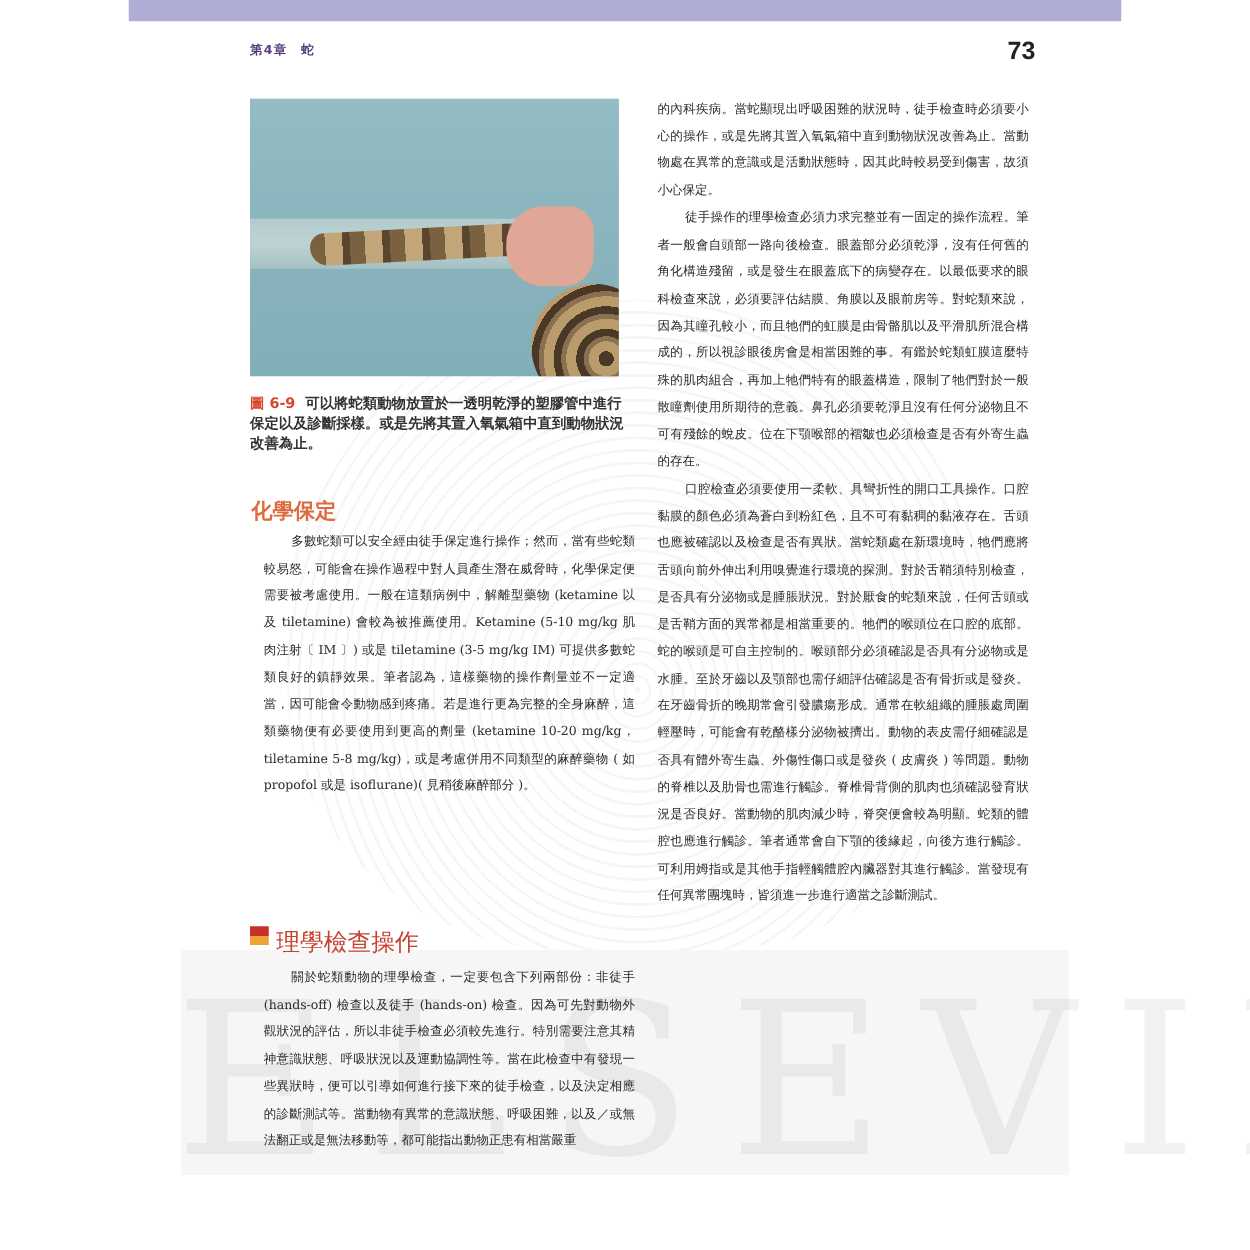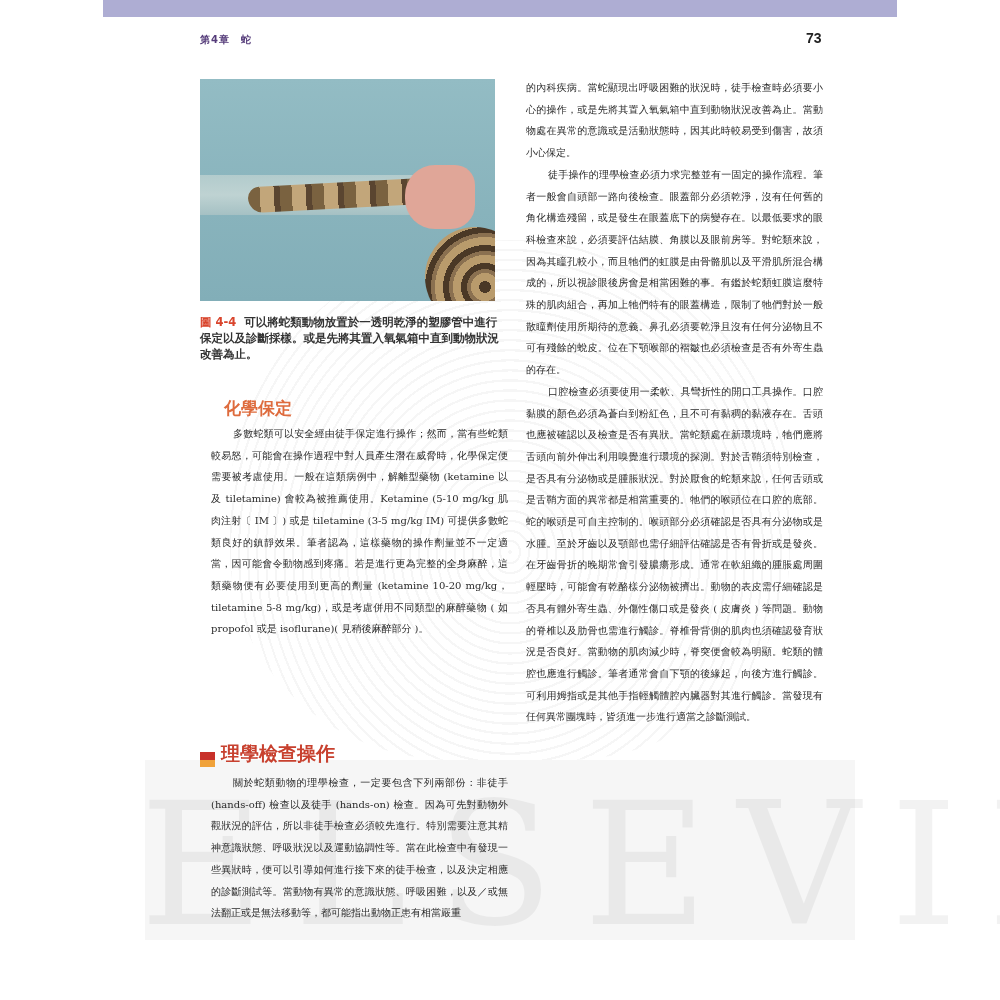--- a/index.html
+++ b/index.html
@@ -2,21 +2,21 @@
 <html><head>
 <meta charset="utf-8">
 <style>
   html, body { margin: 0; padding: 0; }
   body {
     width: 1000px; height: 1000px; background: #ffffff; position: relative; overflow: hidden;
     font-family: "DejaVu Serif", "Liberation Serif", serif; color: #2a2a2a;
   }
   .topbar { position: absolute; left: 103px; top: 0; width: 794px; height: 17px; background: #aeadd3; }
   .running-head { position: absolute; left: 200px; top: 33px; font-family: "DejaVu Sans", sans-serif; font-weight: bold; font-size: 10px; color: #553c7a; letter-spacing: 1px; }
-  .page-number { position: absolute; left: 806px; top: 30px; font-family: "Liberation Sans", sans-serif; font-weight: bold; font-size: 14px; color: #222; }
+  .page-number { position: absolute; left: 806px; top: 30px; font-family: "Liberation Sans", sans-serif; font-weight: bold; font-size: 20px; color: #222; }
 
   
   .watermark { position: absolute; left: 100px; top: 240px; width: 800px; height: 720px; pointer-events: none; }
   .wm-tree { position: absolute; left: 130px; top: 0; width: 560px; height: 520px; border-radius: 50% 50% 40% 40%;
     background: repeating-radial-gradient(ellipse at 50% 60%, rgba(0,0,0,0.035) 0 2px, transparent 2px 9px); }
   .wm-solus { position: absolute; left: 250px; top: 150px; font-family: "DejaVu Serif", serif; font-size: 34px; color: rgba(0,0,0,0.07); letter-spacing: 6px; }
   .wm-band { position: absolute; left: 45px; top: 520px; width: 710px; height: 180px; background: rgba(0,0,0,0.035); }
   .wm-word { position: absolute; left: 40px; top: 540px; width: 720px; text-align: center; font-family: "DejaVu Serif", serif; font-size: 170px; line-height: 170px; color: rgba(0,0,0,0.05); letter-spacing: 30px; }
 
   .figure { position: absolute; left: 200px; top: 79px; width: 295px; height: 222px; overflow: hidden; background: #8fb9c1; }
@@ -30,22 +30,22 @@
 
   .caption { position: absolute; left: 200px; top: 314px; width: 300px; font-family: "DejaVu Sans", sans-serif; font-size: 11.5px; line-height: 16px; color: #333; font-weight: bold; }
   .caption .fig-label { color: #d9442c; margin-right: 8px; }
 
   .col { position: absolute; font-size: 10px; line-height: 21.7px; color: #2a2a2a; text-align: justify; }
   .col-left { left: 211px; width: 297px; }
   .col-right { left: 526px; width: 297px; top: 77px; }
   .col p { margin: 0; }
   .indent { text-indent: 2.2em; }
 
-  .h-chem { position: absolute; left: 201px; top: 397px; font-family: "DejaVu Sans", sans-serif; font-weight: bold; font-size: 17px; color: #de6b3d; margin-left: 23px; }
-  .h-phys { position: absolute; left: 200px; top: 741px; font-family: "DejaVu Sans", sans-serif; font-weight: bold; font-size: 19px; color: #c8412f; display: flex; align-items: flex-end; gap: 6px; }
+  .h-chem { position: absolute; left: 201px; top: 397px; font-family: "DejaVu Sans", sans-serif; font-weight: bold; font-size: 17px; color: #de6b3d; }
+  .h-phys { position: absolute; left: 200px; top: 741px; font-family: "DejaVu Sans", sans-serif; font-weight: normal; font-size: 19px; color: #c8412f; display: flex; align-items: flex-start; gap: 6px; }
   .h-phys .marker { width: 15px; height: 15px; background: linear-gradient(180deg, #c8312a 0 50%, #f0a23a 50% 100%); }
 </style>
 </head>
 <body>
 
 <div class="topbar"></div>
 <div class="running-head">第4章　蛇</div>
 <div class="page-number">73</div>
 
 <div class="watermark">
@@ -56,21 +56,21 @@
 
 <div class="figure">
   <div class="bg"></div>
   <div class="tube"></div>
   <div class="snake"></div>
   <div class="hand"></div>
   <div class="coil"></div>
 </div>
 
 <div class="caption">
-  <span class="fig-label">圖 4-4</span><span>可以將蛇類動物放置於一透明乾淨的塑膠管中進行保定以及診斷採樣。或是先將其置入氧氣箱中直到動物狀況改善為止。</span>
+  <span class="fig-label">圖 6-9</span><span>可以將蛇類動物放置於一透明乾淨的塑膠管中進行保定以及診斷採樣。或是先將其置入氧氣箱中直到動物狀況改善為止。</span>
 </div>
 
 <div class="h-chem">化學保定</div>
 
 <div class="col col-left" style="top:423px;">
   <p class="indent">多數蛇類可以安全經由徒手保定進行操作；然而，當有些蛇類較易怒，可能會在操作過程中對人員產生潛在威脅時，化學保定便需要被考慮使用。一般在這類病例中，解離型藥物 (ketamine 以及 tiletamine) 會較為被推薦使用。Ketamine (5-10 mg/kg 肌肉注射〔 IM 〕) 或是 tiletamine (3-5 mg/kg IM) 可提供多數蛇類良好的鎮靜效果。筆者認為，這樣藥物的操作劑量並不一定適當，因可能會令動物感到疼痛。若是進行更為完整的全身麻醉，這類藥物便有必要使用到更高的劑量 (ketamine 10-20 mg/kg，tiletamine 5-8 mg/kg)，或是考慮併用不同類型的麻醉藥物 ( 如 propofol 或是 isoflurane)( 見稍後麻醉部分 )。</p>
 </div>
 
 <div class="h-phys">
   <span class="marker"></span>

